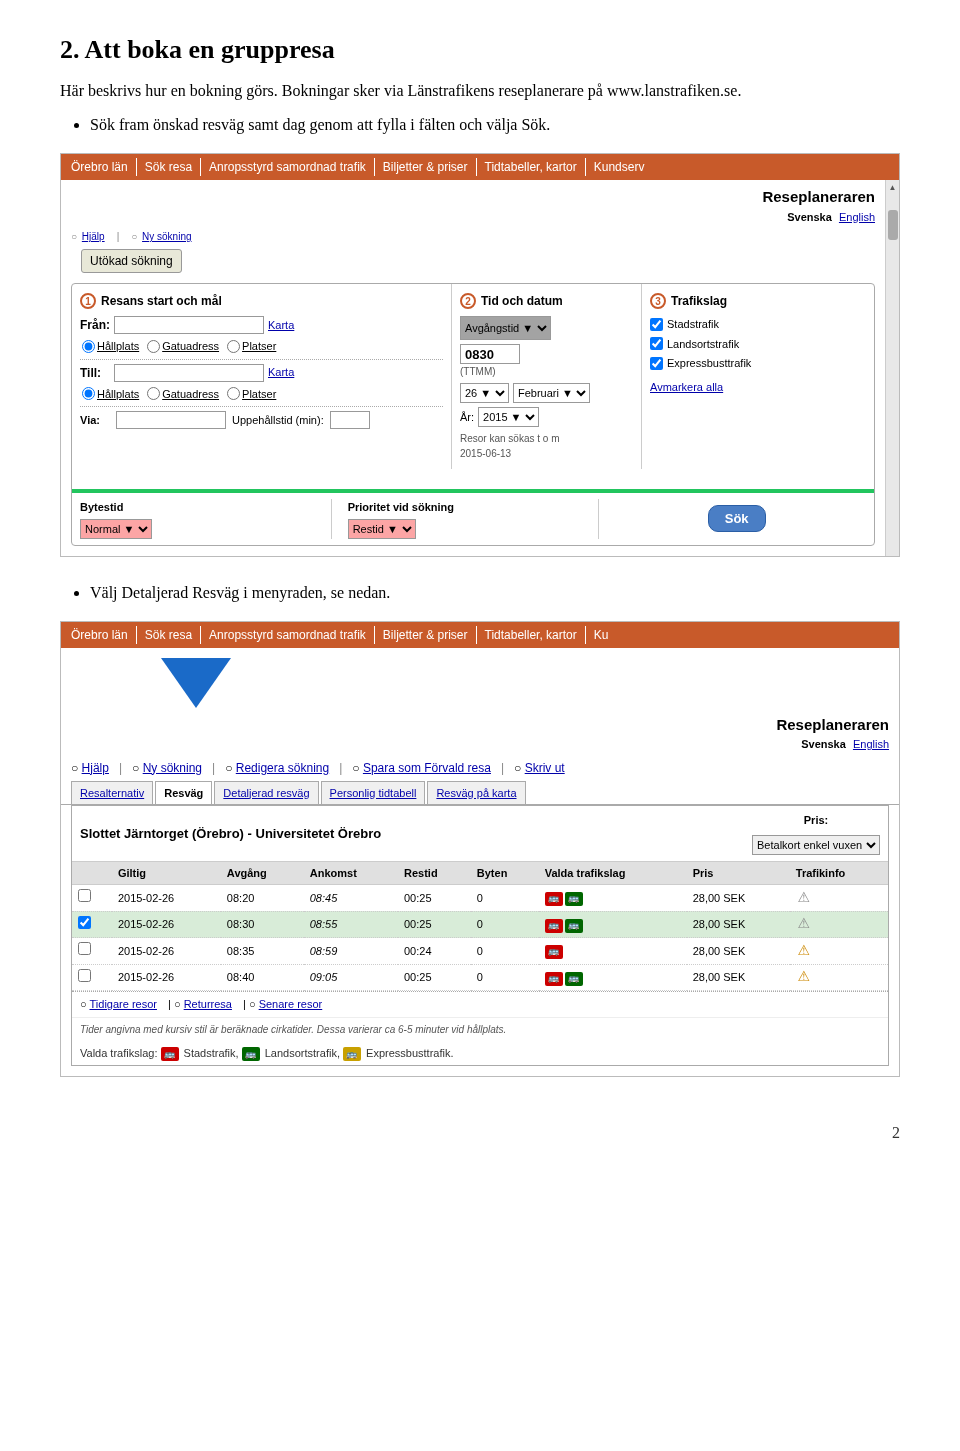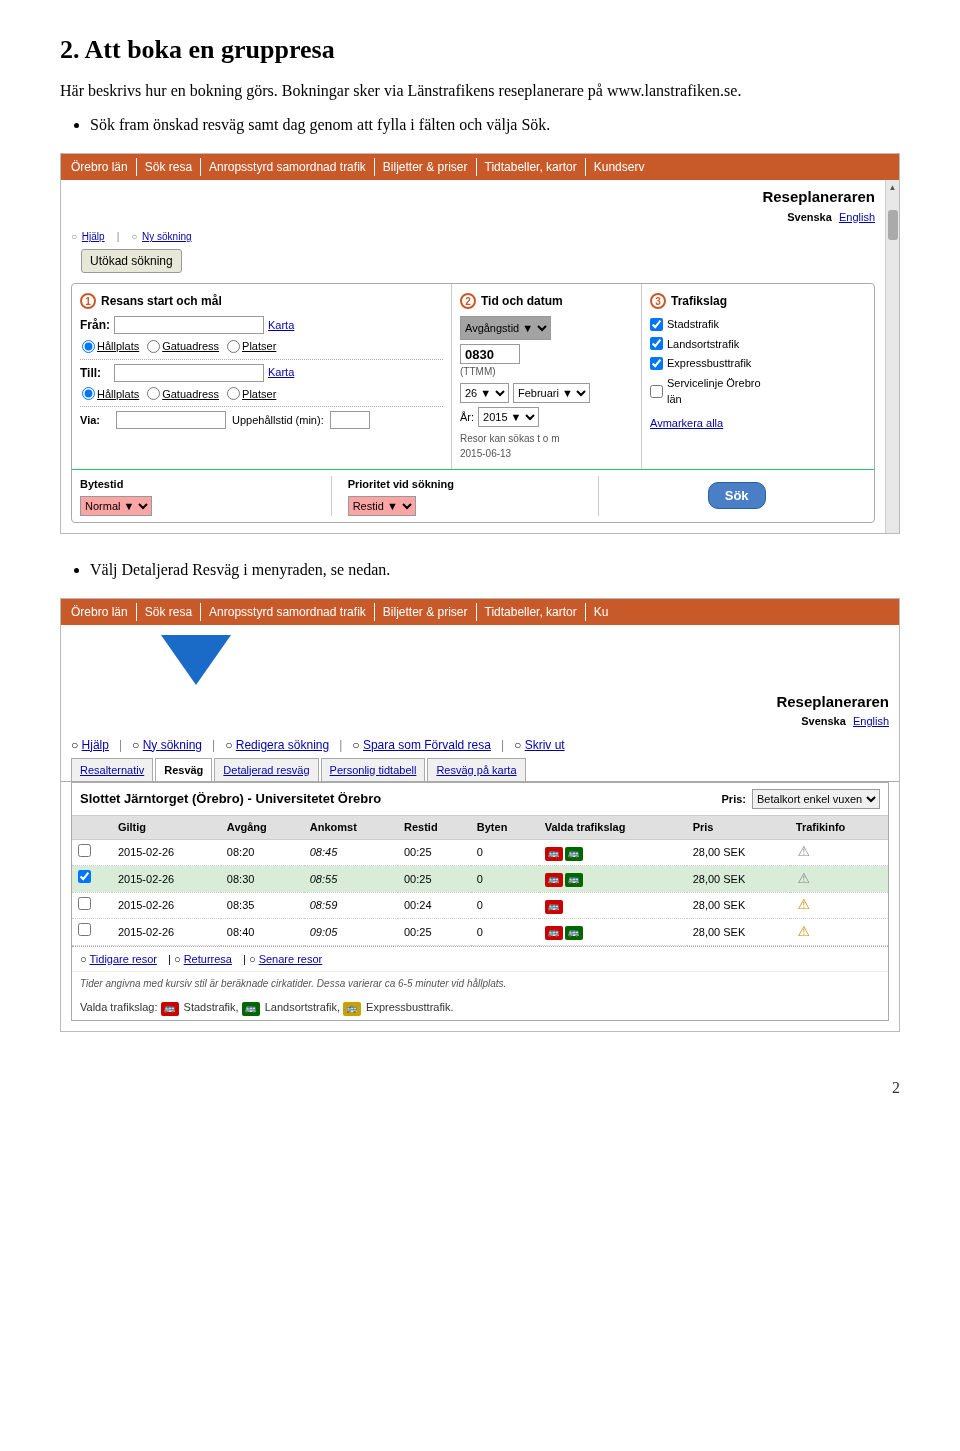--- a/index.html
+++ b/index.html
@@ -171,24 +171,25 @@
       display: flex;
       align-items: center;
       gap: 6px;
       font-size: 11px;
     }
     .via-input { border: 1px solid #999; height: 18px; width: 110px; padding: 0 2px; }
     .uppehall-input { border: 1px solid #999; height: 18px; width: 40px; padding: 0 2px; }
 
     
     .form-bottom {
-      border-top: 1px solid #22c55e;
+      border-top: 4px solid #22c55e;
       display: flex;
       padding: 6px 8px;
       gap: 8px;
+      margin-top: 20px;
     }
     .form-bottom-col { flex: 1; padding: 0 8px; border-right: 1px solid #ccc; }
     .form-bottom-col:last-child { border-right: none; display: flex; align-items: center; justify-content: center; }
     .form-bottom-col:first-child { padding-left: 0; }
 
     .bottom-label { font-weight: bold; font-size: 11px; margin-bottom: 3px; }
     .select-sm {
       font-size: 11px;
       height: 20px;
       border: 1px solid #999;
@@ -336,20 +337,21 @@
       border-bottom: 1px solid #ccc;
       display: flex;
       align-items: center;
       justify-content: space-between;
     }
     .pris-row {
       display: flex;
       align-items: center;
       gap: 6px;
       font-size: 11px;
+      flex-direction: column;
     }
     .pris-select {
       font-size: 11px;
       height: 20px;
       border: 1px solid #999;
     }
 
     
     .results-table {
       width: 100%;
@@ -562,24 +564,20 @@
               <input type="checkbox" checked="" style="">
               <span>Stadstrafik</span>
             </div>
             <div class="check-row">
               <input type="checkbox" checked="" style="">
               <span>Landsortstrafik</span>
             </div>
             <div class="check-row">
               <input type="checkbox" checked="" style="">
               <span>Expressbusttrafik</span>
-            </div>
-            <div class="check-row">
-              <input type="checkbox" style="">
-              <span>Servicelinje Örebro<br>län</span>
             </div>
             <a class="avmarkera">Avmarkera alla</a>
           </div>
         </div>
 
         <div class="form-bottom">
           <div class="form-bottom-col">
             <div class="bottom-label">Bytestid</div>
             <select class="select-sm">
               <option>Normal ▼</option>

